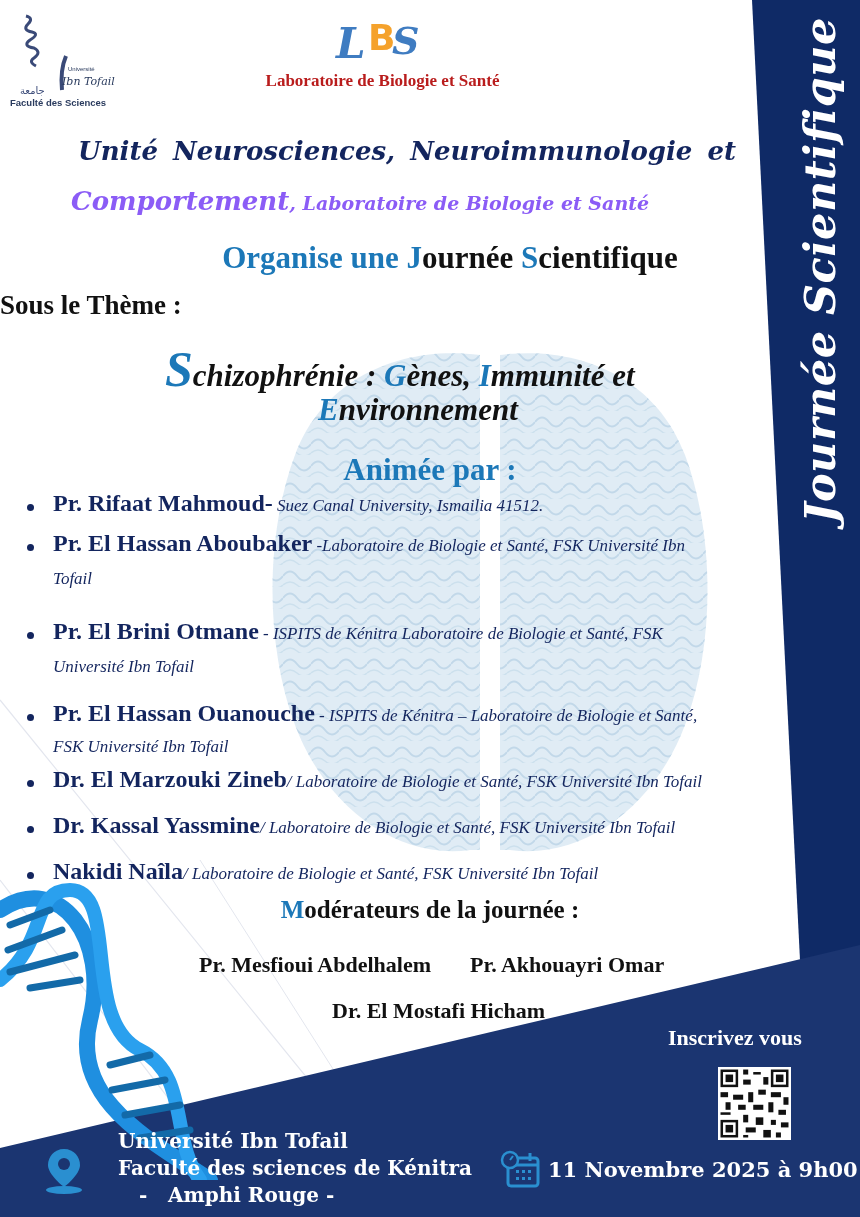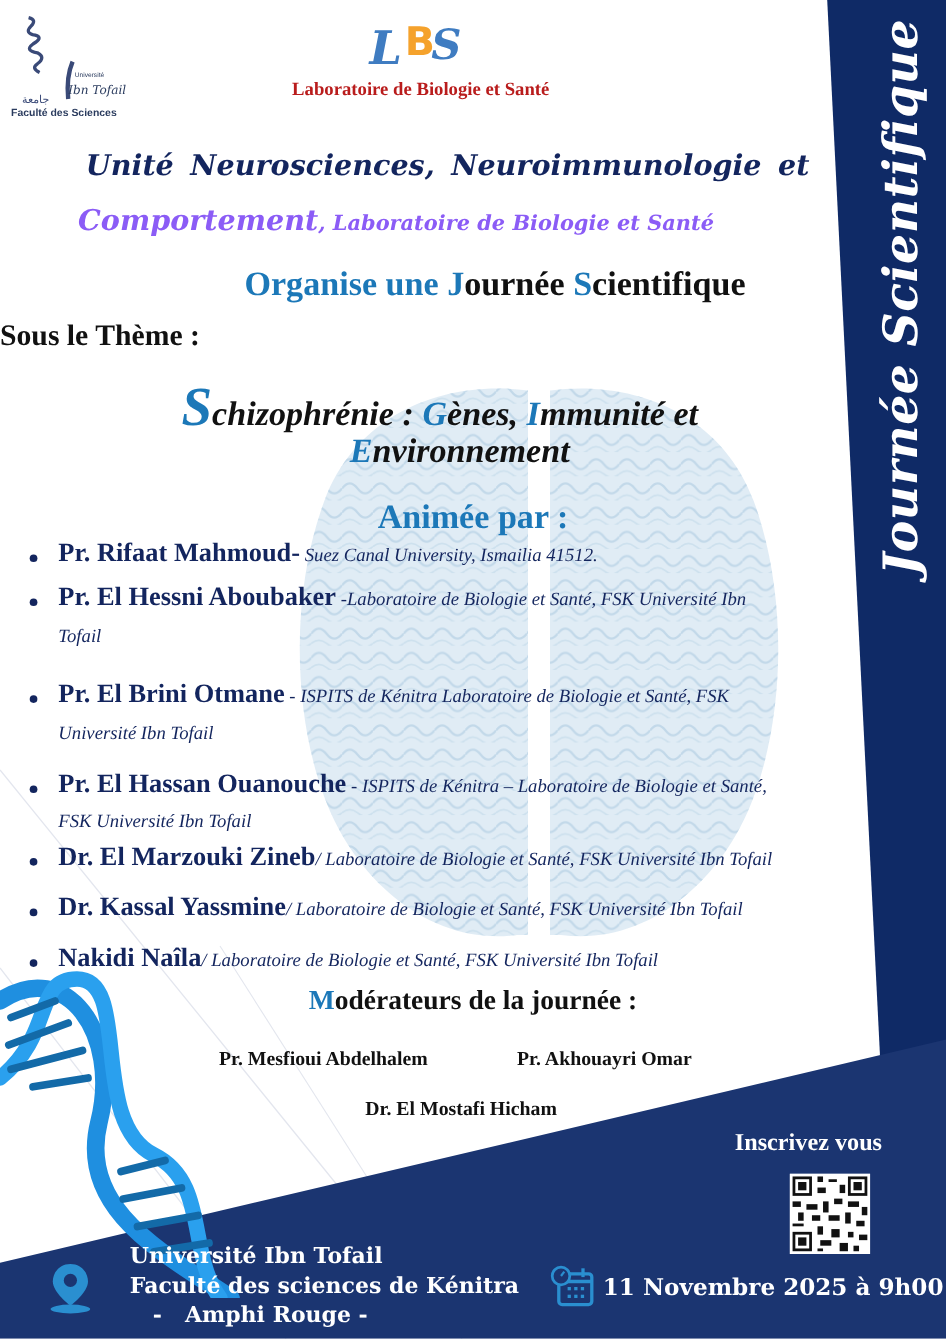--- a/index.html
+++ b/index.html
@@ -30,21 +30,21 @@
   .theme2 .cap { color:#1c78b8; }
   .animee { position:absolute; left:0; width:860px; top:452px; text-align:center; font-weight:bold; font-size:31px; color:#1c78b8; }
   .speakers { position:absolute; left:25px; top:490px; width:780px; }
   .sp { position:relative; padding-left:28px; color:#13255e; }
   .sp .dot { position:absolute; left:2px; top:14px; width:7px; height:7px; background:#13255e; border-radius:50%; }
   .sp .nm { font-weight:bold; font-size:24px; }
   .sp .af { font-style:italic; font-size:17px; }
   .sp .cont { font-style:italic; font-size:17px; display:block; }
   .moder-title { position:absolute; left:0; width:860px; top:896px; text-align:center; font-weight:bold; font-size:25px; color:#111; }
   .moder-title .cap { color:#1c78b8; }
-  .mod { position:absolute; font-weight:bold; font-size:18px; color:#111; }
+  .mod { position:absolute; font-weight:bold; font-size:22px; color:#111; }
   .footer-svg { position:absolute; left:0; top:0; width:860px; height:1217px; }
   .inscr { position:absolute; left:668px; top:1025px; font-weight:bold; font-size:22px; color:#ffffff; }
   .qr { position:absolute; left:718px; top:1067px; width:73px; height:73px; background:#fff; }
   .addr { position:absolute; left:118px; top:1128px; font-family:"DejaVu Serif", serif; font-weight:bold; font-size:20px; line-height:27px; color:#ffffff; }
   .date { position:absolute; left:548px; top:1157px; font-family:"DejaVu Serif", serif; font-weight:bold; font-size:21px; color:#ffffff; }
   .pin { position:absolute; left:42px; top:1147px; width:44px; height:48px; }
   .cal { position:absolute; left:500px; top:1150px; width:40px; height:40px; }
 </style>
 </head>
 <body>
@@ -99,21 +99,21 @@
 <div class="organise"><span>Organise une </span><span>J</span><span class="blk">ournée </span><span>S</span><span class="blk">cientifique</span></div>
 
 <div class="theme-label">Sous le Thème :</div>
 <div class="theme1"><span class="bigS">S</span><span>chizophrénie : </span><span class="cap">G</span><span>ènes, </span><span class="cap">I</span><span>mmunité et</span></div>
 <div class="theme2"><span class="cap">E</span><span>nvironnement</span></div>
 
 <div class="animee">Animée par :</div>
 
 <div class="speakers">
   <div class="sp" style="height:40px;"><span class="dot"></span><span class="nm">Pr. Rifaat Mahmoud-</span><span class="af"> Suez Canal University, Ismailia 41512.</span></div>
-  <div class="sp" style="height:88px;"><span class="dot"></span><span class="nm">Pr. El Hessni Aboubaker</span><span class="af"> -Laboratoire de Biologie et Santé, FSK Université Ibn</span><span class="cont" style="margin-top:12px;">Tofail</span></div>
+  <div class="sp" style="height:88px;"><span class="dot"></span><span class="nm">Pr. El Hassan Aboubaker</span><span class="af"> -Laboratoire de Biologie et Santé, FSK Université Ibn</span><span class="cont" style="margin-top:12px;">Tofail</span></div>
   <div class="sp" style="height:82px;"><span class="dot"></span><span class="nm">Pr. El Brini Otmane</span><span class="af"> - ISPITS de Kénitra Laboratoire de Biologie et Santé, FSK</span><span class="cont" style="margin-top:12px;">Université Ibn Tofail</span></div>
   <div class="sp" style="height:66px;"><span class="dot"></span><span class="nm">Pr. El Hassan Ouanouche</span><span class="af"> - ISPITS de Kénitra – Laboratoire de Biologie et Santé,</span><span class="cont" style="margin-top:10px;">FSK Université Ibn Tofail</span></div>
   <div class="sp" style="height:46px;"><span class="dot"></span><span class="nm">Dr. El Marzouki Zineb</span><span class="af">/ Laboratoire de Biologie et Santé, FSK Université Ibn Tofail</span></div>
   <div class="sp" style="height:46px;"><span class="dot"></span><span class="nm">Dr. Kassal Yassmine</span><span class="af">/ Laboratoire de Biologie et Santé, FSK Université Ibn Tofail</span></div>
   <div class="sp" style="height:40px;"><span class="dot"></span><span class="nm">Nakidi Naîla</span><span class="af">/ Laboratoire de Biologie et Santé, FSK Université Ibn Tofail</span></div>
 </div>
 
 <svg class="abs" style="left:0;top:880px;width:230px;height:300px;" viewBox="0 0 230 300">
   <path d="M0 30 C60 -10 110 60 90 140 C70 220 150 260 210 300" fill="none" stroke="#1f8fe0" stroke-width="16" stroke-linecap="round"></path>
   <path d="M0 100 C50 60 30 10 70 10 M70 10 C120 10 80 140 140 170 C190 195 170 260 200 300" fill="none" stroke="#2aa0ee" stroke-width="14" stroke-linecap="round"></path>

